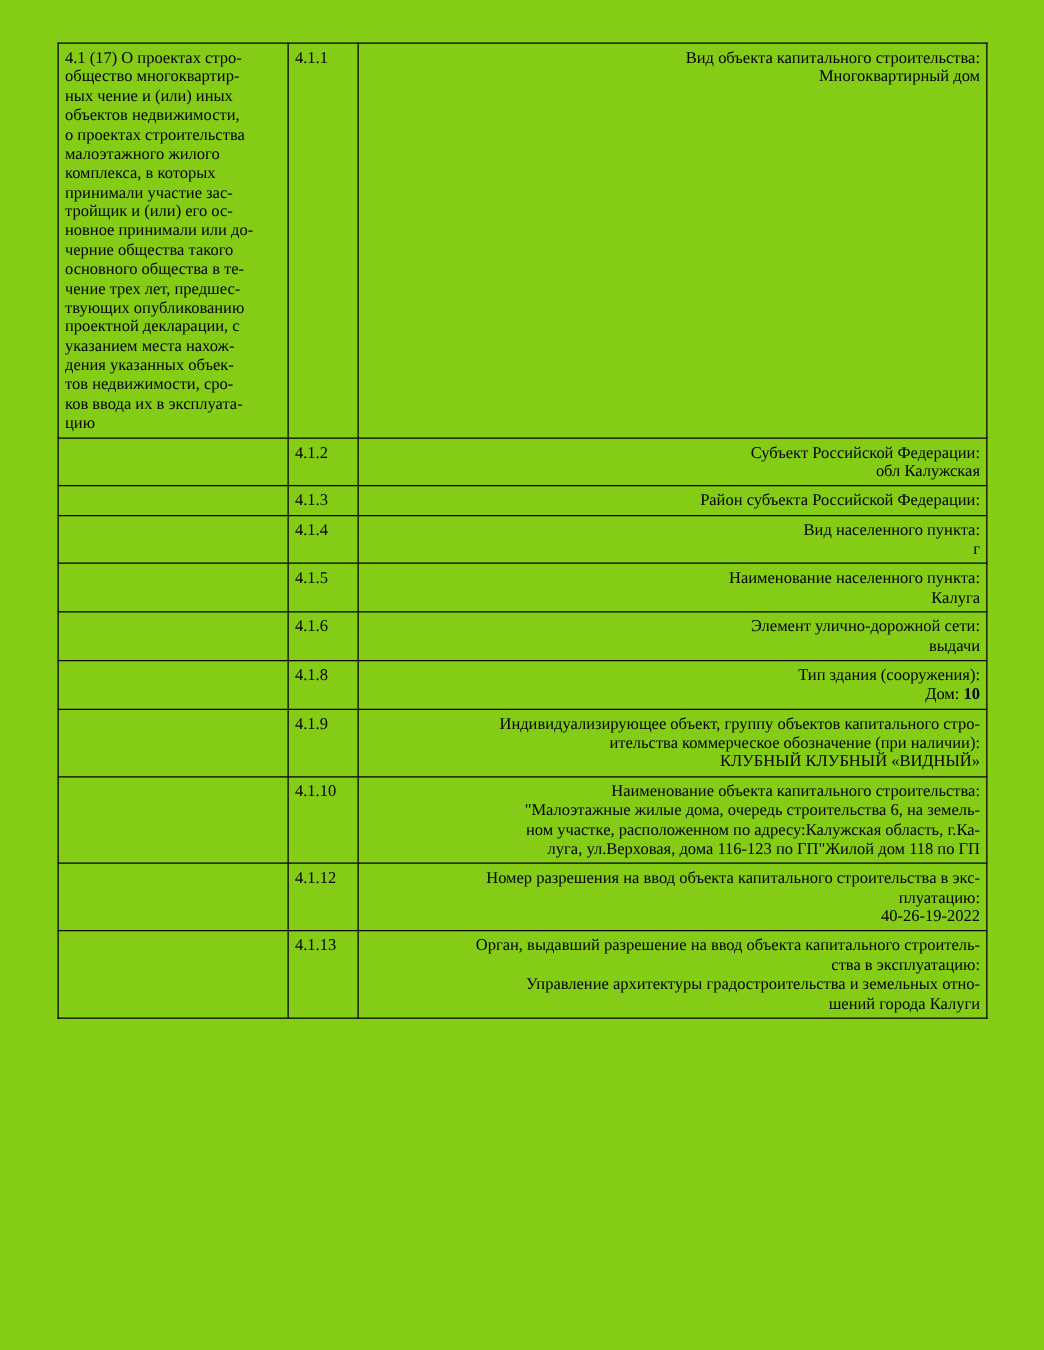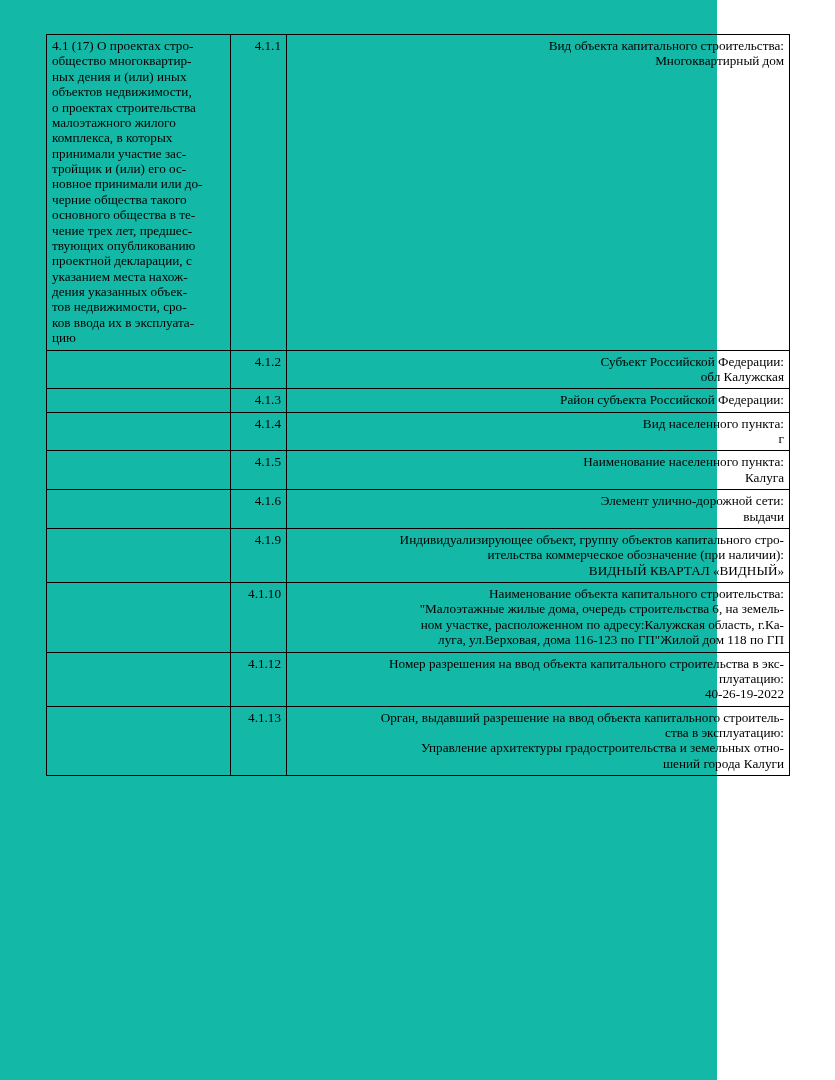--- a/index.html
+++ b/index.html
@@ -9,23 +9,23 @@
   }
   body {
     width: 835px;
     height: 1080px;
     font-family: "Liberation Serif", serif;
     color: #000000;
     overflow: hidden;
   }
   .page {
     position: relative;
-    width: 717px;
+    width: 835px;
     height: 1080px;
-    background: #14b8a6;
+    background: #84cc16;
     box-sizing: border-box;
     padding: 34px 46px 0 46px;
   }
   table.decl {
     width: 743px;
     border-collapse: collapse;
     table-layout: fixed;
   }
   table.decl td {
     border: 1px solid #000000;
@@ -40,21 +40,21 @@
 
   td.desc {
     text-align: justify;
     text-justify: inter-word;
     hyphens: manual;
     font-size: 13.4px;
     line-height: 1.18;
     padding-top: 4px;
   }
   td.code {
-    text-align: right;
+    text-align: left;
     vertical-align: middle;
     font-size: 13.4px;
     padding-left: 6px;
   }
   td.body {
     vertical-align: middle;
     font-size: 13.4px;
     text-align: right;
   }
   td.body .lbl {
@@ -78,21 +78,21 @@
     <colgroup>
         <col class="c1">
         <col class="c2">
         <col class="c3">
       </colgroup>
     <tbody>
       <tr>
         <td class="desc" rowspan="1">
           <span class="desc-line">4.1 (17) О проектах стро-</span>
           <span class="desc-line">общество многоквартир-</span>
-          <span class="desc-line">ных дения и (или) иных</span>
+          <span class="desc-line">ных чение и (или) иных</span>
           <span class="desc-line">объектов недвижимости,</span>
           <span class="desc-line">о проектах строительства</span>
           <span class="desc-line">малоэтажного жилого</span>
           <span class="desc-line">комплекса, в которых</span>
           <span class="desc-line">принимали участие зас-</span>
           <span class="desc-line">тройщик и (или) его ос-</span>
           <span class="desc-line">новное принимали или до-</span>
           <span class="desc-line">черние общества такого</span>
           <span class="desc-line">основного общества в те-</span>
           <span class="desc-line">чение трех лет, предшес-</span>
@@ -149,28 +149,36 @@
       <tr>
         <td class="empty">&nbsp;</td>
         <td class="code">4.1.6</td>
         <td class="body">
           <span class="lbl">Элемент улично-дорожной сети:</span>
           <span class="val">выдачи</span>
         </td>
       </tr>
 
 
+      <tr>
+        <td class="empty">&nbsp;</td>
+        <td class="code">4.1.8</td>
+        <td class="body">
+          <span class="lbl">Тип здания (сооружения):</span>
+          <span class="lbl"><span>Дом: </span><span class="inline-val">10</span></span>
+        </td>
+      </tr>
 
       <tr>
         <td class="empty">&nbsp;</td>
         <td class="code">4.1.9</td>
         <td class="body">
           <span class="lbl">Индивидуализирующее объект, группу объектов капитального стро-</span>
           <span class="lbl">ительства коммерческое обозначение (при наличии):</span>
-          <span class="val">ВИДНЫЙ КВАРТАЛ «ВИДНЫЙ»</span>
+          <span class="val">КЛУБНЫЙ КЛУБНЫЙ «ВИДНЫЙ»</span>
         </td>
       </tr>
 
       <tr>
         <td class="empty">&nbsp;</td>
         <td class="code">4.1.10</td>
         <td class="body">
           <span class="lbl">Наименование объекта капитального строительства:</span>
           <span class="val">"Малоэтажные жилые дома, очередь строительства 6, на земель-</span>
           <span class="val">ном участке, расположенном по адресу:Калужская область, г.Ка-</span>

